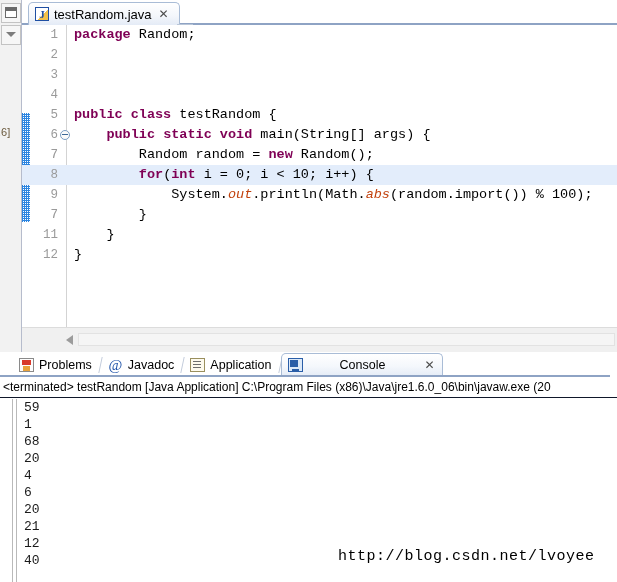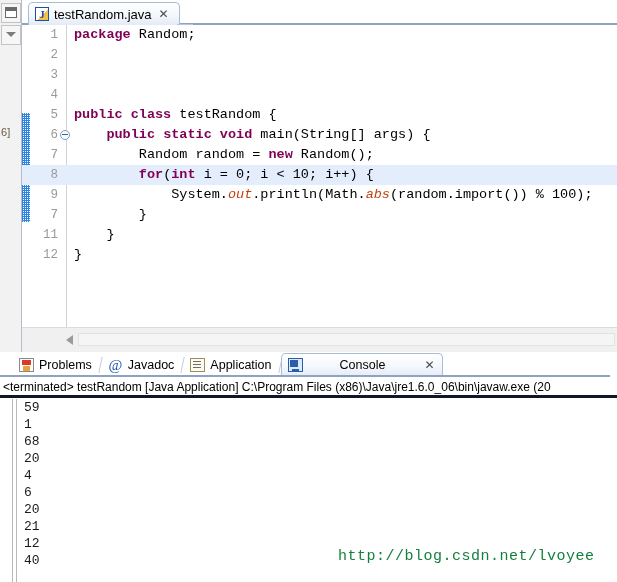--- a/index.html
+++ b/index.html
@@ -340,21 +340,21 @@
     position: absolute;
     left: 0; top: 26px;
     width: 617px; height: 19px;
     padding: 1px 2px 0 3px;
     box-sizing: border-box;
     font-family: "Liberation Sans", sans-serif;
     font-size: 12px;
     color: #000;
     white-space: nowrap;
     overflow: hidden;
-    border-bottom: 3px solid #0f172a;
+    border-bottom: 1px solid #0f172a;
   }
   #console-output {
     position: absolute;
     left: 0; top: 46px;
     width: 559px; height: 183px;
     background: #ffffff;
     overflow: hidden;
   }
   #console-gutter-a {
     position: absolute;
@@ -380,21 +380,21 @@
     color: #1a1a1a;
     white-space: pre;
   }
 
   #watermark {
     position: absolute;
     left: 338px; top: 548px;
     font-family: "Liberation Mono", monospace;
     font-size: 15px;
     letter-spacing: 0.5px;
-    color: #15803d;
+    color: #000000;
     white-space: nowrap;
     pointer-events: none;
   }
 </style>
 </head>
 <body>
 
 <div id="left-rail">
   <div class="rail-btn first">
     <span class="mini-window"></span>

